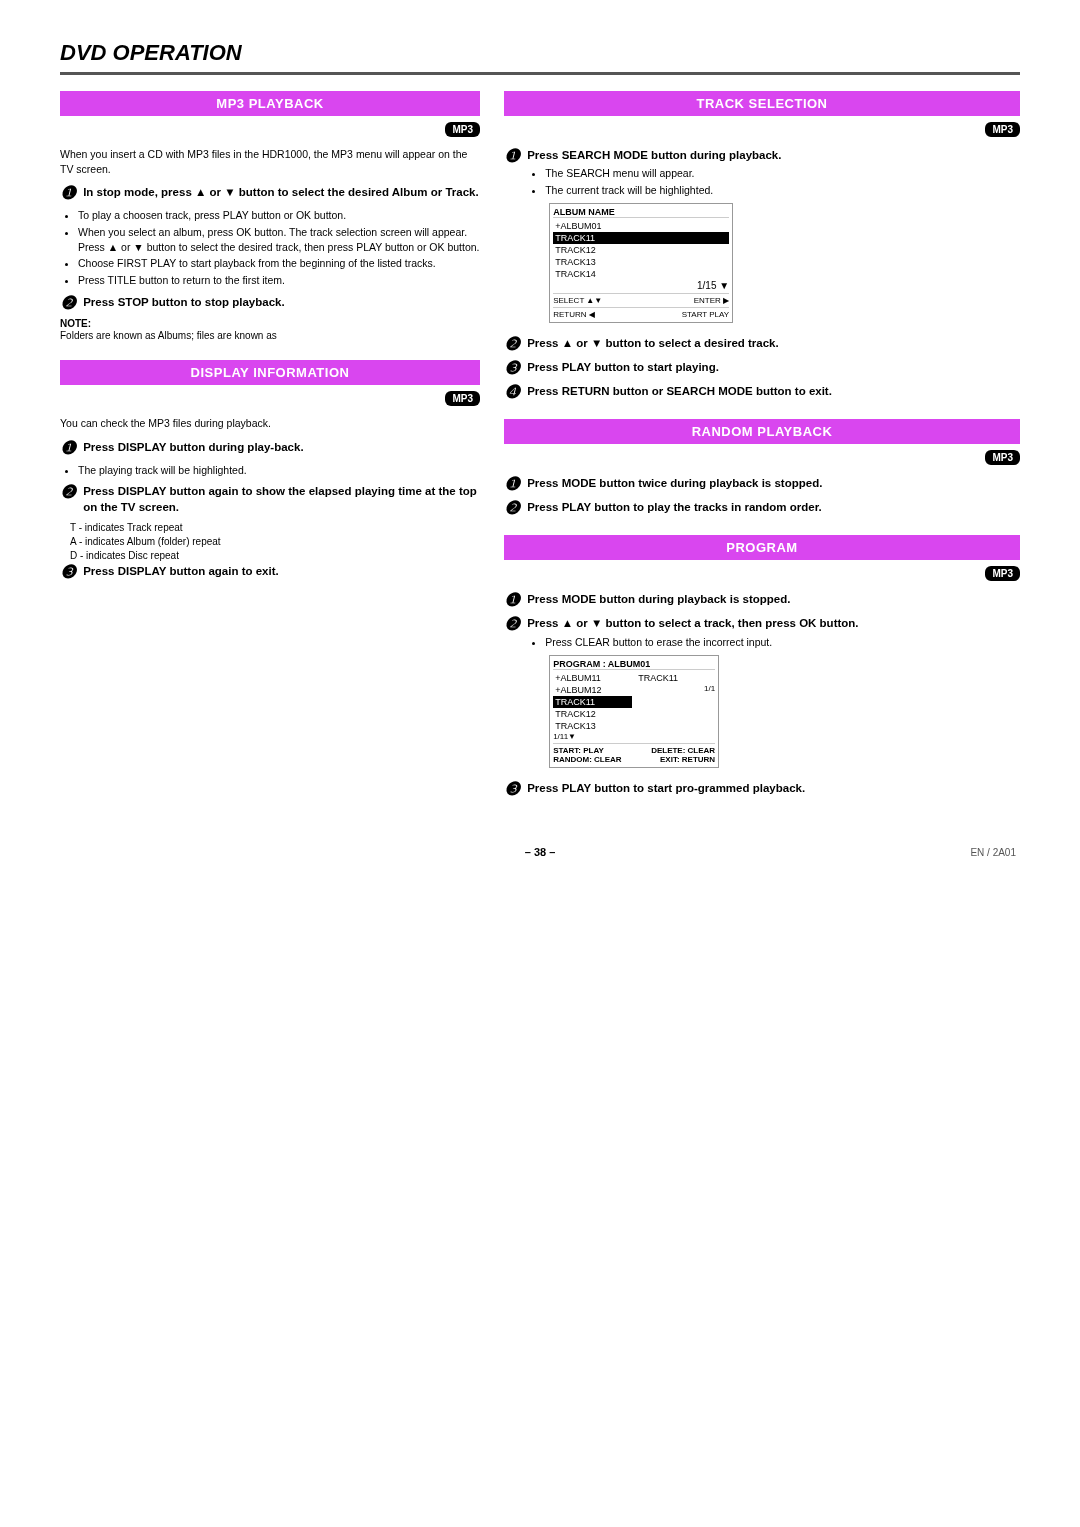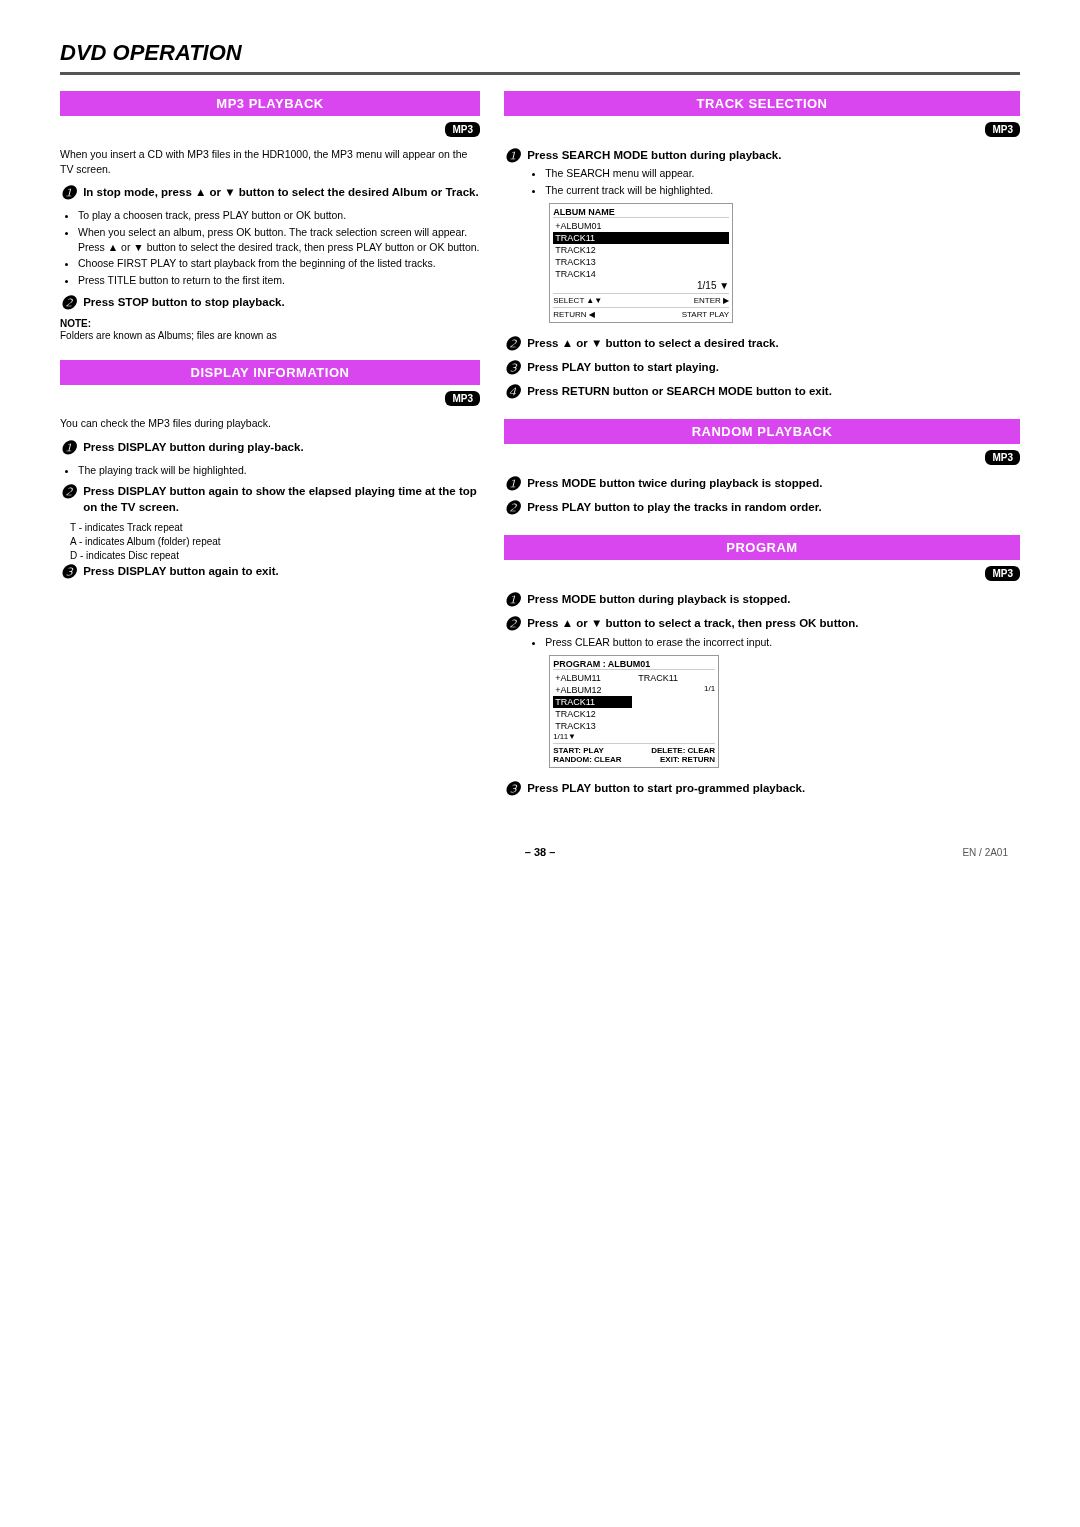--- a/index.html
+++ b/index.html
@@ -377,14 +377,14 @@
       <div class="step">
         <span class="step-num">❸</span>
         <span class="step-text"><strong>Press PLAY button to start pro-grammed playback.</strong></span>
       </div>
     </div>
   </div>
 </div>
 
 <div style="margin-top:30px; display:flex; justify-content:center; align-items:center; position:relative;">
   <span class="page-num">– 38 –</span>
-  <span style="position:absolute;right:12px;font-size:10px;color:#555;">EN / 2A01</span>
+  <span style="position:absolute;right:4px;font-size:10px;color:#555;">EN / 2A01</span>
 </div>
 
 </body></html>

